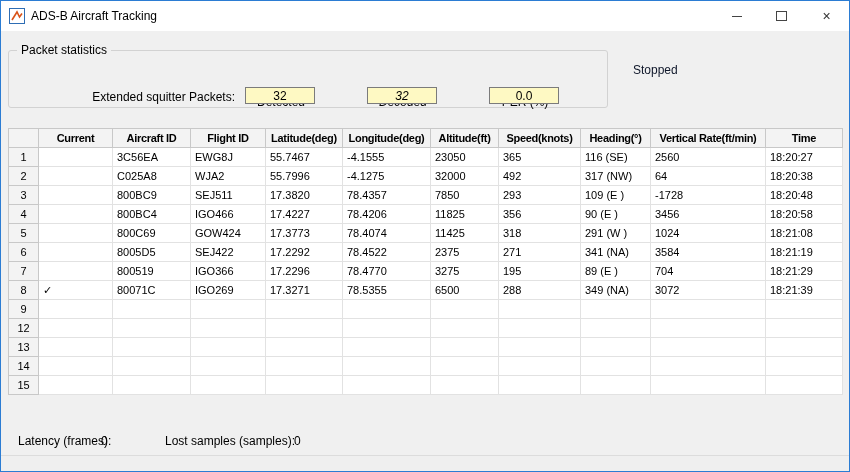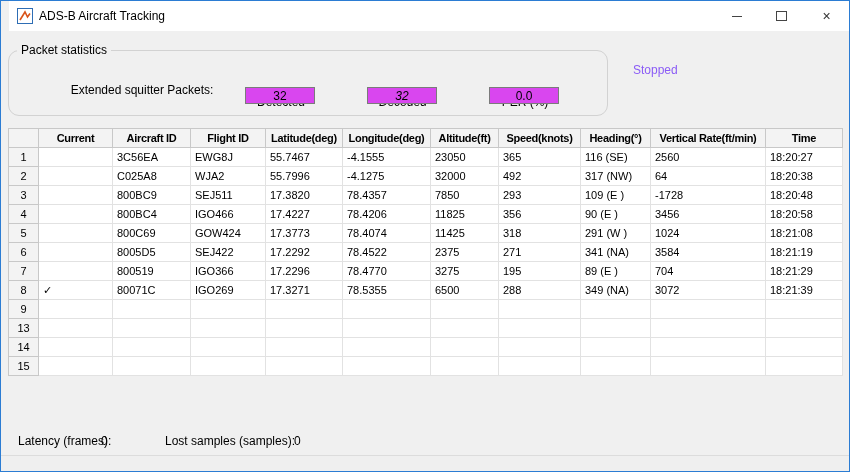--- a/index.html
+++ b/index.html
@@ -3,35 +3,35 @@
 <meta charset="utf-8">
 <style>
   html,body{margin:0;padding:0;}
   body{
     width:850px;height:472px;position:relative;box-sizing:border-box;
     border:1px solid #2b7cd3;background:#f0f0f0;overflow:hidden;
     font-family:"Liberation Sans",sans-serif;font-size:12px;color:#000;
   }
   
   .titlebar{position:absolute;top:0;left:0;right:0;height:30px;background:#fff;
-    display:flex;align-items:center;padding-left:8px;box-sizing:border-box;margin-left:8px;}
+    display:flex;align-items:center;padding-left:8px;box-sizing:border-box;}
   .titlebar .title{margin-left:6px;font-size:12px;}
   .winbtns{margin-left:auto;display:flex;height:100%;}
   .winbtn{width:45px;height:100%;display:flex;align-items:center;justify-content:center;cursor:default;}
   .min-glyph{display:block;width:10px;border-top:1px solid #444;}
   .max-glyph{display:block;width:9px;height:8px;border:1px solid #444;}
   .close-glyph{font-size:14px;line-height:14px;color:#333;}
   
-  .groupbox{position:absolute;left:7px;top:49px;width:600px;height:66px;
-    border:1px solid #d2d2d2;border-radius:11px;box-sizing:border-box;}
+  .groupbox{position:absolute;left:7px;top:49px;width:600px;height:58px;
+    border:1px solid #d2d2d2;border-radius:3px;box-sizing:border-box;}
   .groupbox .legend{position:absolute;top:-8px;left:8px;background:#f0f0f0;padding:0 4px;font-size:12px;}
   .col-label{position:absolute;top:16px;width:72px;text-align:center;font-size:12px;margin-top:28px;}
-  .row-label{position:absolute;top:32px;left:40px;width:186px;text-align:center;font-size:12px;}
+  .row-label{position:absolute;top:39px;left:40px;width:186px;text-align:right;font-size:12px;}
   .stat-field{position:absolute;top:36px;width:70px;height:17px;box-sizing:border-box;
-    border:1px solid #7b7b7b;background:#d946ef;text-align:center;font-size:12px;
+    border:1px solid #7b7b7b;background:#fef9c3;text-align:center;font-size:12px;
     font-family:"Liberation Sans",sans-serif;padding:0;}
   .c0{left:236px;} .c1{left:358px;font-style:italic;} .c2{left:480px;}
   .stopped{position:absolute;left:632px;top:62px;font-size:12px;font-weight:normal;}
   
   .tablewrap{position:absolute;left:7px;top:127px;}
   table.tracking{border-collapse:collapse;table-layout:fixed;width:834px;background:#22c55e;
     border:1px solid #14b8a6;}
   table.tracking th{
     height:18px;background:#f3f3f3;font-weight:bold;font-size:11px;letter-spacing:-0.3px;
     border:1px solid #c8c8c8;text-align:center;padding:0 2px;overflow:hidden;white-space:nowrap;}
@@ -72,21 +72,21 @@
 <div class="groupbox">
   <span class="legend">Packet statistics</span>
   <span class="col-label c0">Detected</span>
   <span class="col-label c1">Decoded</span>
   <span class="col-label c2">PER (%)</span>
   <span class="row-label">Extended squitter Packets:</span>
   <input class="stat-field c0" readonly="" value="32" style="">
   <input class="stat-field c1" readonly="" value="32" style="">
   <input class="stat-field c2" readonly="" value="0.0" style="">
 </div>
-<span class="stopped" style="color: #8b5cf6;">Stopped</span>
+<span class="stopped" style="color: #0f172a;">Stopped</span>
 
 <div class="tablewrap">
   <table class="tracking">
     <colgroup>
       <col style="width:30px">
         <col style="width:74px">
         <col style="width:78px">
         <col style="width:75px">
       <col style="width:77px">
         <col style="width:88px">
@@ -223,20 +223,33 @@
           <td></td>
           <td></td>
           <td></td>
           <td></td>
           <td></td>
           <td></td>
           <td></td>
           <td></td>
         </tr>
         <tr>
+          <td class="rownum">12</td>
+          <td></td>
+          <td></td>
+          <td></td>
+          <td></td>
+          <td></td>
+          <td></td>
+          <td></td>
+          <td></td>
+          <td></td>
+          <td></td>
+        </tr>
+        <tr>
           <td class="rownum">13</td>
           <td></td>
           <td></td>
           <td></td>
           <td></td>
           <td></td>
           <td></td>
           <td></td>
           <td></td>
           <td></td>

